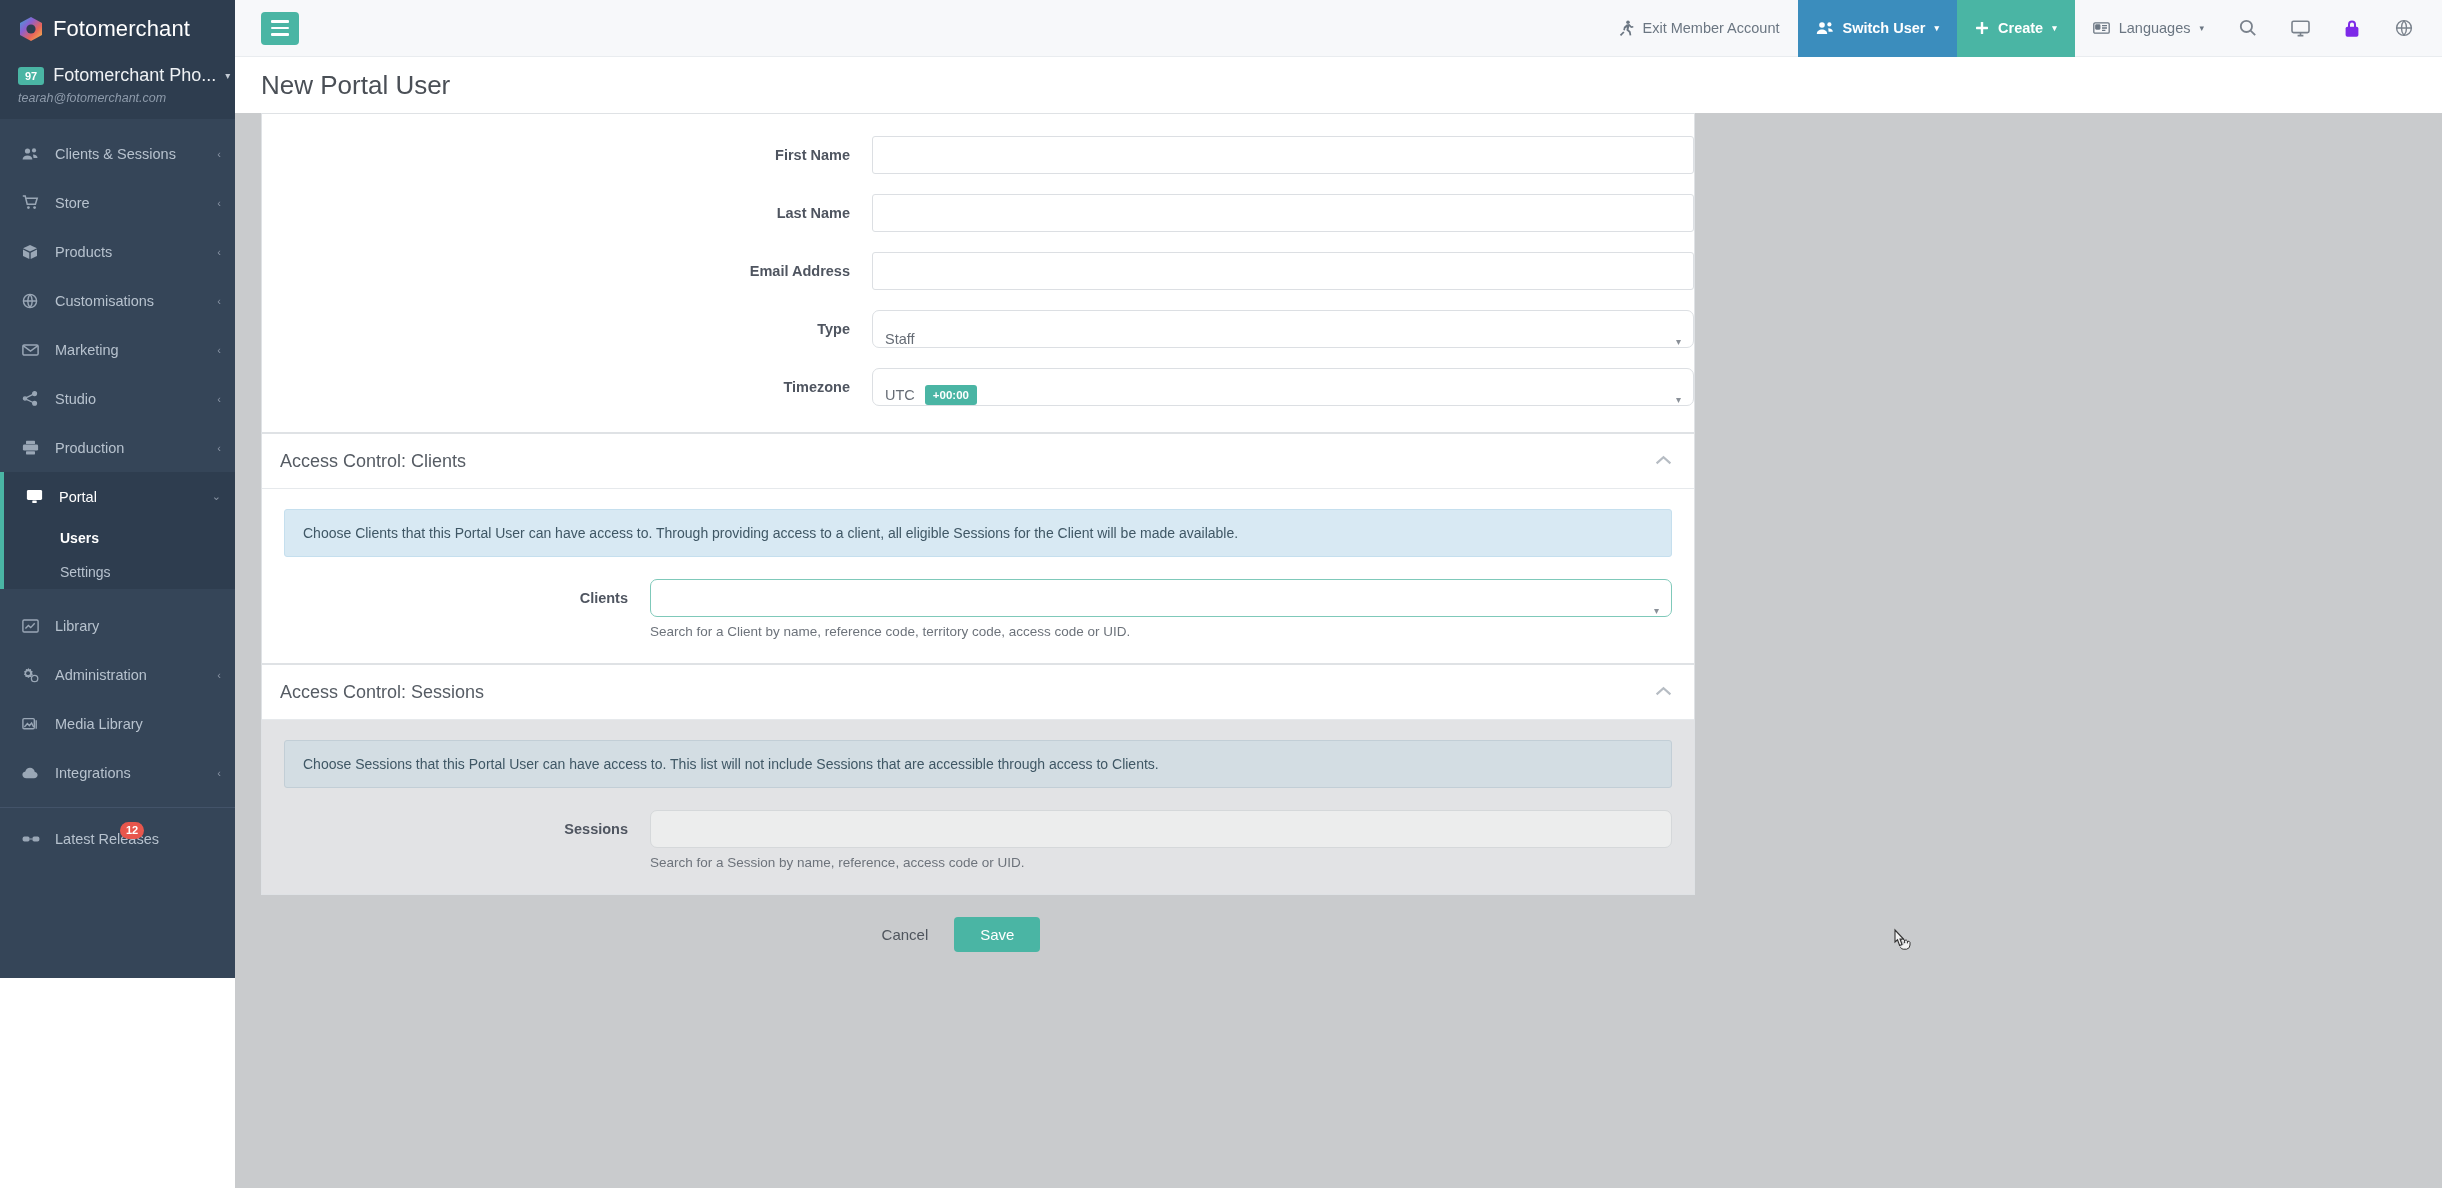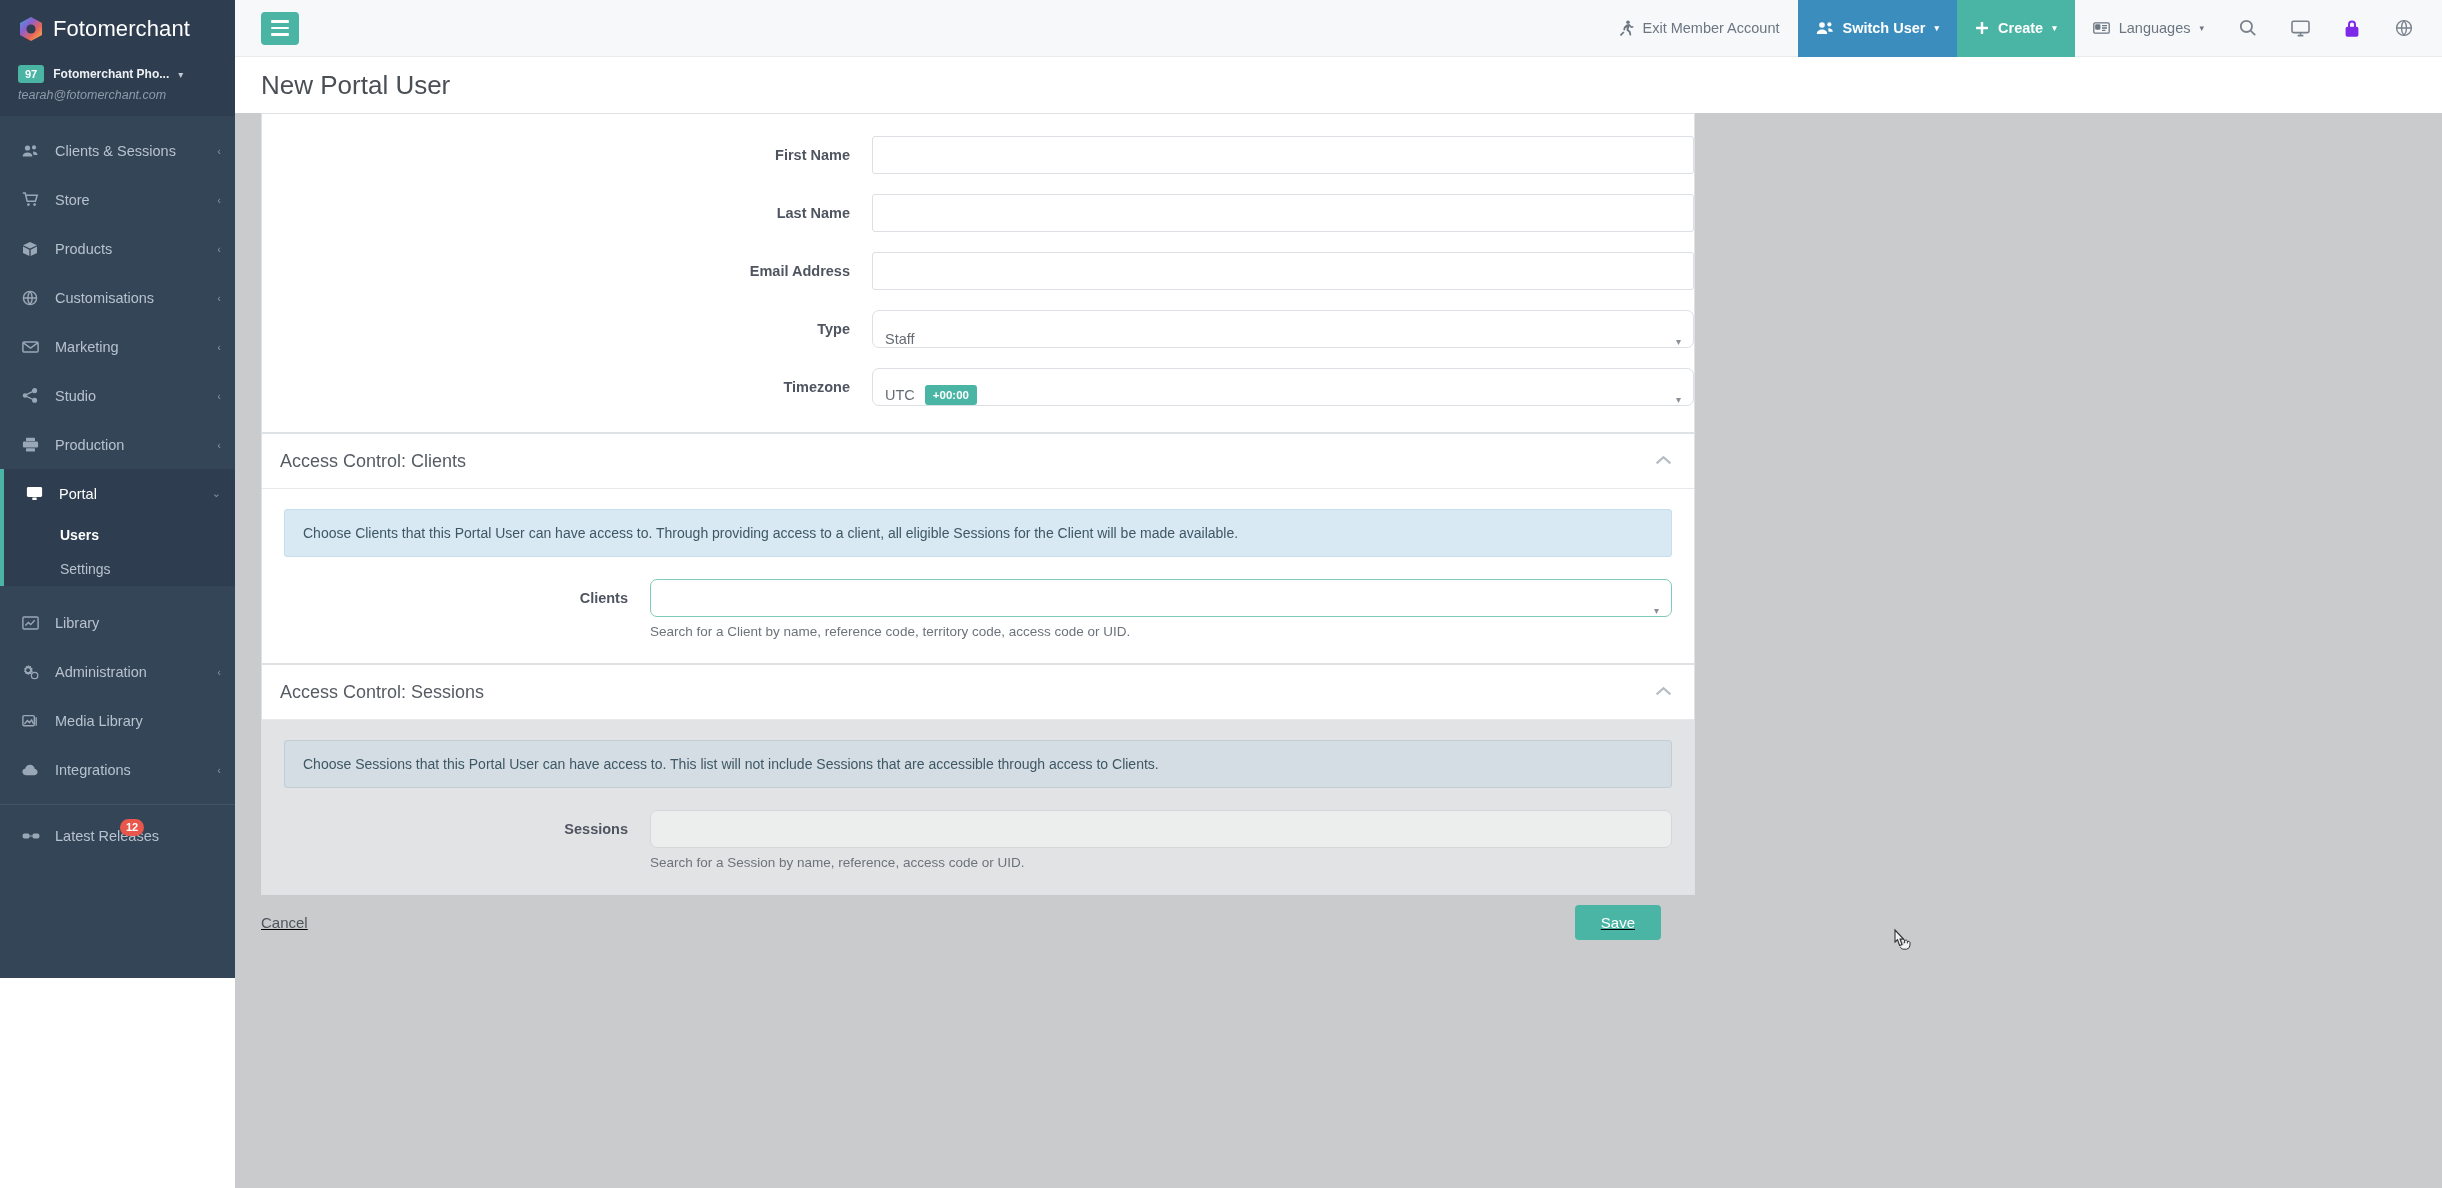--- a/index.html
+++ b/index.html
@@ -26,21 +26,21 @@
   .brand-name { color: #ffffff; font-size: 22px; letter-spacing: .1px; font-weight: 400; }
 
   .acct {
     background: #2e3d4f; padding: 8px 0 14px 18px;
   }
   .acct-row { display: flex; align-items: center; }
   .acct-badge {
     background: #4ab5a4; color: #fff; font-size: 11px; font-weight: 700;
     border-radius: 3px; padding: 2px 7px; margin-right: 9px; line-height: 14px;
   }
-  .acct-name { color: #eef1f4; font-size: 12px; font-weight: 700; }
+  .acct-name { color: #eef1f4; font-size: 18px; font-weight: 400; }
   .acct-caret { margin-left: 9px; color: #c3cbd4; font-size: 10px; }
   .acct-email { color: #8e9bab; font-size: 12.5px; font-style: italic; margin-top: 5px; }
 
   .nav { flex: 1; padding-top: 10px; overflow: hidden; }
   .nav-item {
     display: flex; align-items: center; height: 49px;
     padding-left: 22px; padding-right: 14px;
     color: #b7c2ce; font-size: 14.5px; cursor: pointer;
     position: relative;
   }
@@ -151,22 +151,22 @@
   .ctl-label {
     width: 366px; min-width: 366px; text-align: right; padding-right: 22px;
     font-size: 14.5px; color: #4f5560; font-weight: 700; line-height: 38px;
   }
   .ctl-body { width: 1030px; }
   .sel.focused { border: 1px solid #7fc9ba; }
   .sel.disabled { background: #eceded; border-color: #d5d8da; }
   .help { font-size: 13.5px; color: #6d737b; margin-top: 7px; }
 
   .actions {
-    display: flex; align-items: center; justify-content: space-between;
-    gap: 26px; padding: 10px 34px 0 0; width: 1434px; margin-left: 26px; text-decoration: underline;
+    display: flex; align-items: center; justify-content: center;
+    gap: 26px; padding: 22px 34px 0 0; width: 1434px; margin-left: 26px;
   }
   .btn-link { font-size: 15px; color: #4f555d; cursor: pointer; }
   .btn-save {
     background: #4ab5a4; color: #ffffff; font-size: 15px;
     padding: 9px 26px; border-radius: 4px; cursor: pointer;
   }
 
   .cursor { position: absolute; left: 1655px; top: 928px; z-index: 60; pointer-events: none; }
 </style>
 </head>

